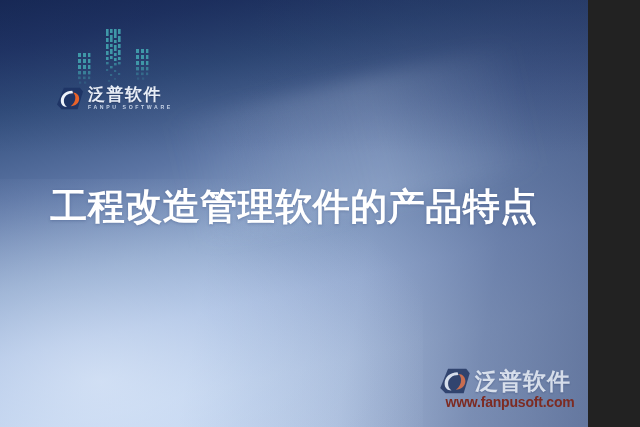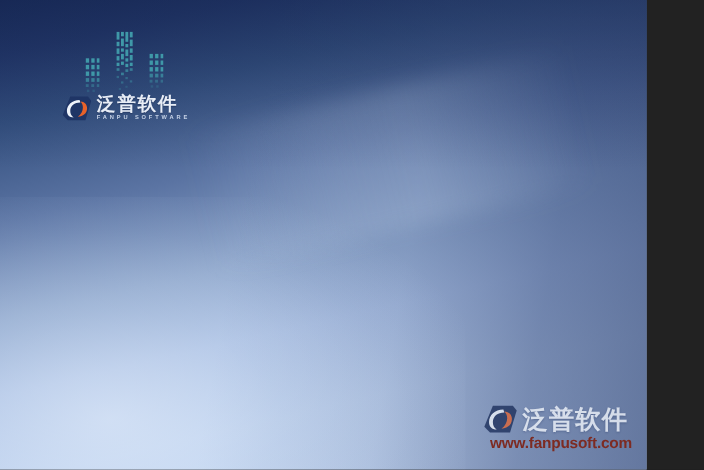--- a/index.html
+++ b/index.html
@@ -269,20 +269,21 @@
         <path d="M20 5 C11 5 5 11 5 18 C5 23 8 26 13 26 C10 24 9 21 9 18 C9 12 14 8 21 8 Z" fill="#eef3fa"></path>
         <path d="M21 7 C26 7 29 11 29 15 C29 21 24 25 18 25 C22 22 24 18 24 14 C24 11 23 9 21 7 Z" fill="#e8622a"></path>
       </svg>
     </span>
     <span class="brand-text-col">
       <span class="brand-cn">泛普软件</span>
       <span class="brand-en">FANPU SOFTWARE</span>
     </span>
   </div>
 
+  <div class="main-title">工程改造管理软件的产品特点</div>
 
   <div class="watermark">
     <div class="wm-row">
       <span>
         <svg class="wm-mark" viewBox="0 0 34 30" xmlns="http://www.w3.org/2000/svg">
           <path d="M9 1 H30 L34 6 L27 29 H6 L0 23 Z" fill="#20335f"></path>
           <path d="M20 5 C11 5 5 11 5 18 C5 23 8 26 13 26 C10 24 9 21 9 18 C9 12 14 8 21 8 Z" fill="#e9eff7"></path>
           <path d="M21 7 C26 7 29 11 29 15 C29 21 24 25 18 25 C22 22 24 18 24 14 C24 11 23 9 21 7 Z" fill="#d9663a"></path>
         </svg>
       </span>

